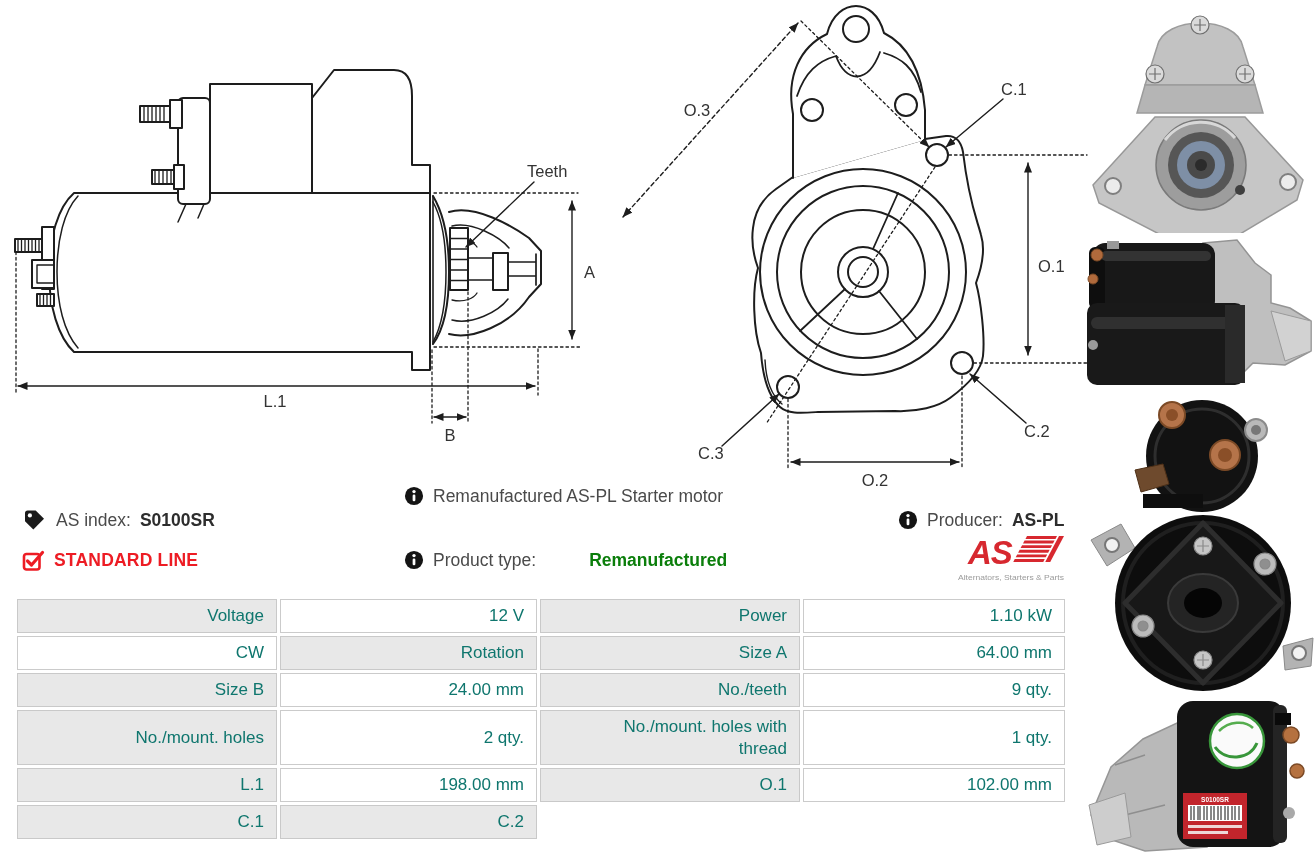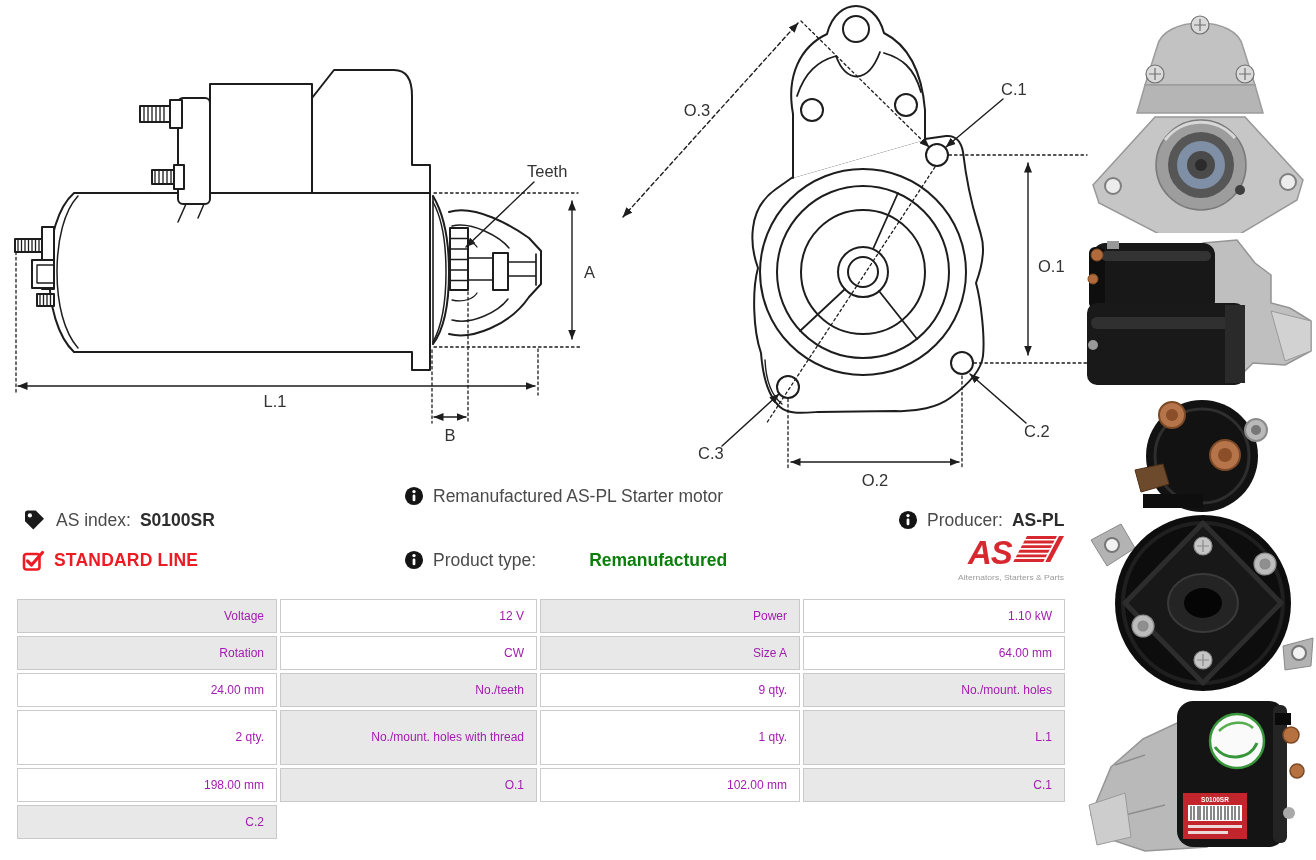--- a/index.html
+++ b/index.html
@@ -11,21 +11,21 @@
   .info-line .b{font-weight:bold;color:#2d2d2d;}
   .red-b{color:#ed1c24;font-weight:bold;letter-spacing:.2px;}
   .green-b{color:#0b7e0b;font-weight:bold;margin-left:44px;}
   .lbl{color:#4a4a4a;}
   
   .spec{position:absolute;left:17px;top:599px;display:grid;
         grid-template-columns:260px 257px 260px 262px;
         grid-template-rows:34px 34px 34px 55px 34px 34px;
         column-gap:3px;row-gap:3px;}
   .cell{display:flex;align-items:center;justify-content:flex-end;text-align:right;
-        padding:2px 12px 2px 46px;font-size:12px;line-height:1.25;color:#a21caf;
+        padding:2px 12px 2px 46px;font-size:17px;line-height:1.25;color:#0f766e;
         border:1px solid #c9c9c9;box-sizing:border-box;}
   .cell.lab{background:#e8e8e8;}
   .cell.val{background:#ffffff;border-color:#cbcbcb;}
   svg text{font-family:"Liberation Sans","DejaVu Sans",sans-serif;}
 </style>
 </head>
 <body>
 
 <div class="sheet">
 
@@ -325,25 +325,26 @@
     </g>
     <text x="56" y="49" text-anchor="middle" font-size="7.5" fill="#9b9b9b" textLength="106" lengthAdjust="spacingAndGlyphs">Alternators, Starters &amp; Parts</text>
   </svg>
 
   <div class="spec">
     <div class="cell lab">Voltage</div>
     <div class="cell val">12 V</div>
     <div class="cell lab">Power</div>
     <div class="cell val">1.10 kW</div>
 
+    <div class="cell val">CW</div>
     <div class="cell lab">Rotation</div>
-    <div class="cell val">CW</div>
     <div class="cell lab">Size A</div>
     <div class="cell val">64.00 mm</div>
 
+    <div class="cell lab">Size B</div>
     <div class="cell val">24.00 mm</div>
     <div class="cell lab">No./teeth</div>
     <div class="cell val">9 qty.</div>
 
     <div class="cell lab">No./mount. holes</div>
     <div class="cell val">2 qty.</div>
     <div class="cell lab">No./mount. holes with thread</div>
     <div class="cell val">1 qty.</div>
 
     <div class="cell lab">L.1</div>

